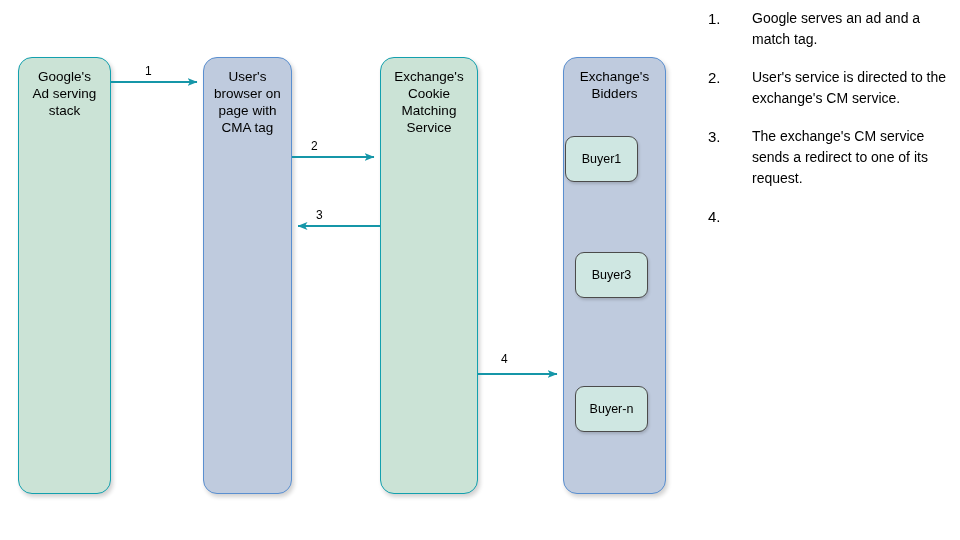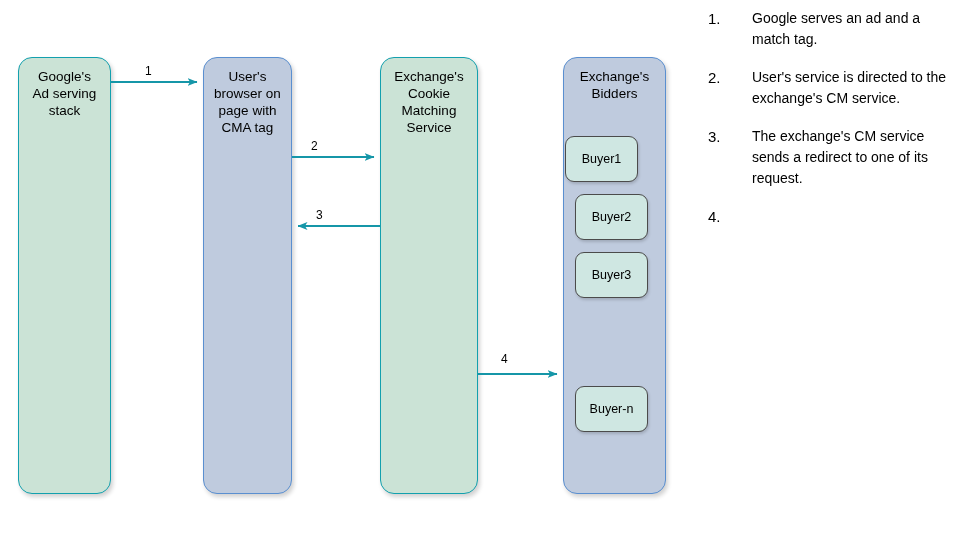--- a/index.html
+++ b/index.html
@@ -133,23 +133,20 @@
   </div>
 
   <div class="pbox blue" style="left:563px; top:57px; width:103px; height:437px;">
     <span class="pbox-label">Exchange's
 Bidders</span>
   </div>
 
   <div class="buyer" style="left:565px; top:136px;">
     <span>Buyer1</span>
   </div>
-  <div class="buyer" style="left:575px; top:194px;">
-    <span>Buyer2</span>
-  </div>
   <div class="buyer" style="left:575px; top:252px;">
     <span>Buyer3</span>
   </div>
   <div class="buyer" style="left:575px; top:386px;">
     <span>Buyer-n</span>
   </div>
 
   <svg id="arrows" viewBox="0 0 960 540">
     <defs>
       <marker id="ah-right" markerWidth="10" markerHeight="8" refX="9.5" refY="4" orient="auto" markerUnits="userSpaceOnUse">

